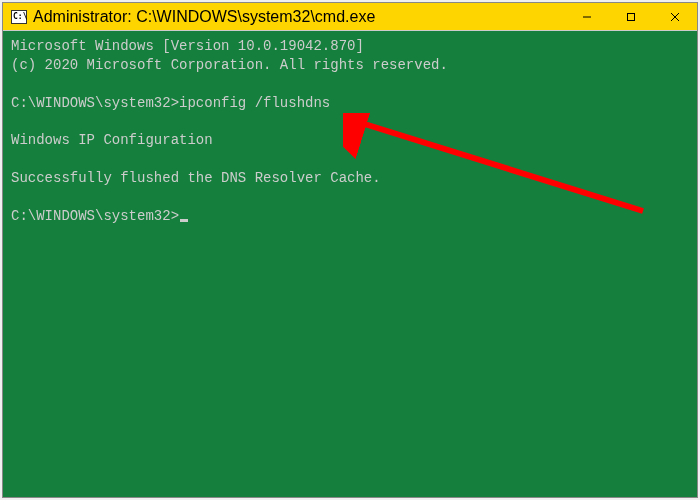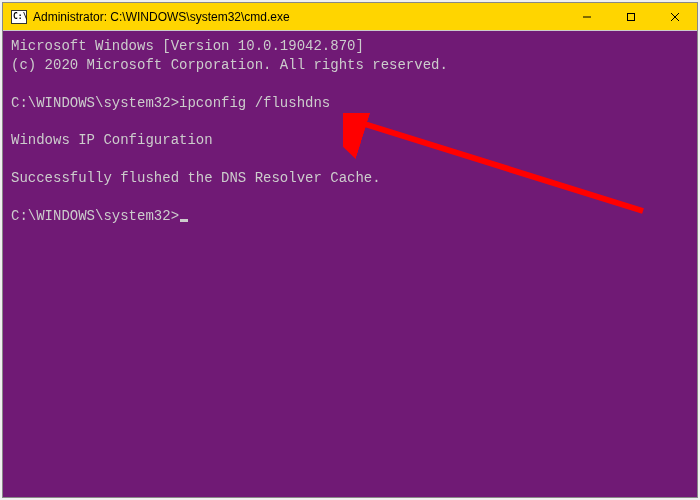--- a/index.html
+++ b/index.html
@@ -39,21 +39,21 @@
       position: relative;
       font-size: 8px;
       line-height: 12px;
       text-align: left;
       padding-left: 1px;
       color: #000;
       font-family: monospace;
       font-weight: bold;
     }
     .title-text {
-      font-size: 12px;
+      font-size: 16px;
       color: #000;
       flex: 1;
       white-space: nowrap;
       overflow: hidden;
     }
     .win-controls {
       display: flex;
       height: 100%;
     }
     .win-btn {
@@ -62,21 +62,21 @@
       display: flex;
       align-items: center;
       justify-content: center;
       color: #000;
       font-size: 12px;
       cursor: pointer;
     }
     .win-btn svg { width: 10px; height: 10px; }
     .terminal {
       flex: 1;
-      background: #701a75;
+      background: #15803d;
       color: #ccc;
       font-family: Consolas, "Courier New", monospace;
       font-size: 14px;
       line-height: 1.35;
       padding: 6px 8px;
       white-space: pre;
       position: relative;
     }
     .cursor-block {
       display: inline-block;

